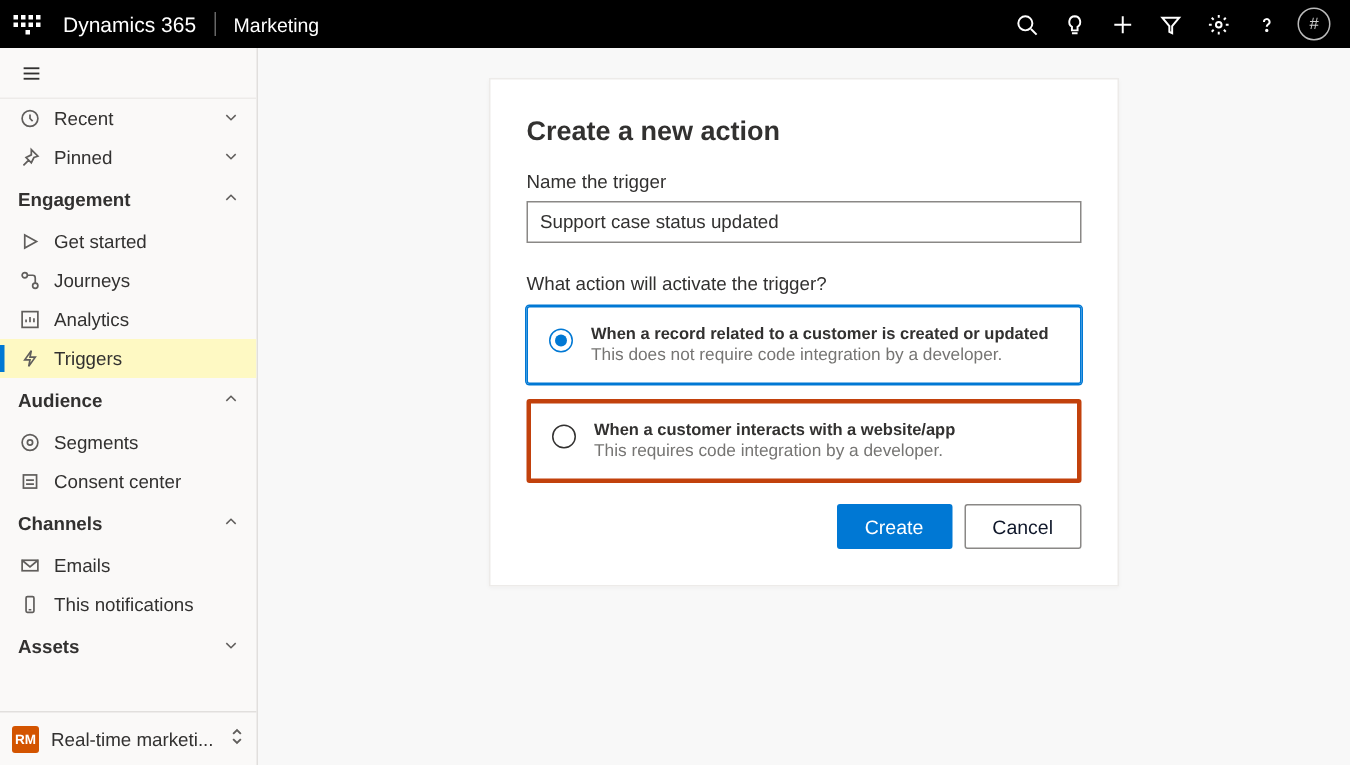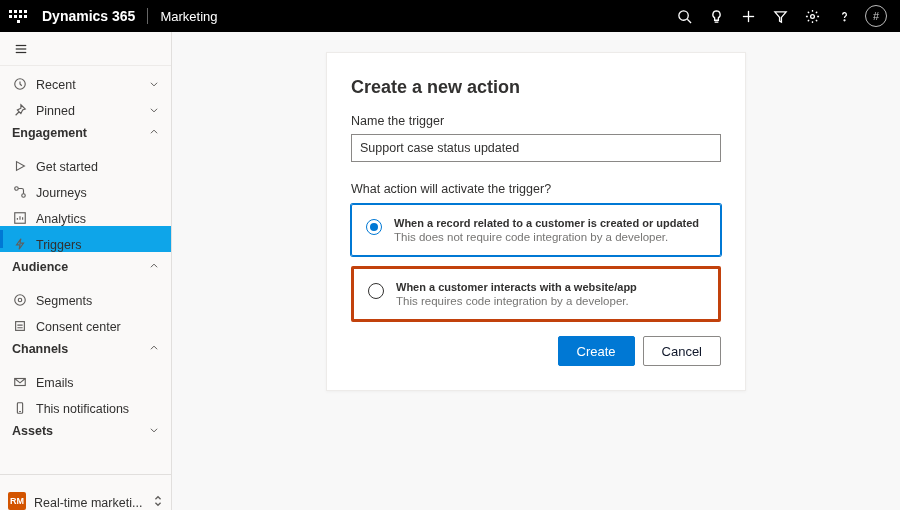--- a/index.html
+++ b/index.html
@@ -1,44 +1,44 @@
 <!DOCTYPE html>
 <html><head>
 <meta charset="utf-8">
 <style>
 *{box-sizing:border-box;margin:0;padding:0;font-family:"Segoe UI",Tahoma,Geneva,sans-serif}
 html,body{width:900px;height:510px;overflow:hidden;background:#fff;color:#323130;font-size:13px}
 
 .top{height:32px;background:#000;color:#fff;display:flex;align-items:center;padding:0 8px}
 .waffle{width:20px;height:20px;display:flex;flex-wrap:wrap;gap:2px;justify-content:center;align-content:center;cursor:pointer}
 .waffle i{width:3px;height:3px;background:#fff;display:block}
-.brand{margin-left:14px;font-weight:700;font-size:14px}
+.brand{margin-left:14px;font-weight:400;font-size:14px}
 .divider{width:1px;height:16px;background:#666;margin:0 12px}
 .module{font-size:13px}
 .top-spacer{flex:1}
 .top-icn{width:32px;height:32px;display:flex;align-items:center;justify-content:center;cursor:pointer}
 .top-icn svg{width:15px;height:15px;stroke:#fff;fill:none;stroke-width:1.4}
 .avatar{width:22px;height:22px;border:1px solid #bbb;border-radius:50%;display:flex;align-items:center;justify-content:center;font-size:11px;color:#ccc}
 
 .body{display:flex;height:478px}
 .side{width:172px;border-right:1px solid #e1dfdd;background:#faf9f8;position:relative;display:flex;flex-direction:column}
 .ham{height:34px;display:flex;align-items:center;padding-left:14px;border-bottom:1px solid #edebe9;cursor:pointer}
 .ham svg{width:14px;height:14px;stroke:#323130;stroke-width:1.4;fill:none}
 .navlist{flex:1;overflow:hidden}
-.navitem{height:26px;display:flex;align-items:flex-end;padding:0 12px;cursor:pointer;font-size:12.5px;position:relative}
+.navitem{height:26px;display:flex;align-items:center;padding:0 12px;cursor:pointer;font-size:12.5px;position:relative}
 .navitem .icn{width:16px;height:16px;display:flex;align-items:center;justify-content:center;margin-right:8px}
 .navitem .icn svg{width:14px;height:14px;stroke:#605e5c;fill:none;stroke-width:1.3}
 .navitem .chev{margin-left:auto}
 .navitem .chev svg{width:10px;height:10px;stroke:#605e5c;fill:none;stroke-width:1.6}
-.navitem.active{background:#0ea5e9}
+.navitem.active{background:#fef9c3}
 .navitem.active::before{content:"";position:absolute;left:0;top:4px;bottom:4px;width:3px;background:#0078d4}
 .sect{height:30px;display:flex;align-items:center;padding:0 12px;font-weight:600;font-size:12.5px;cursor:pointer}
 .sect .chev{margin-left:auto}
 .sect .chev svg{width:10px;height:10px;stroke:#605e5c;fill:none;stroke-width:1.6}
-.app-switch{height:36px;border-top:1px solid #e1dfdd;display:flex;align-items:flex-end;padding:0 8px;cursor:pointer;font-size:12.5px}
+.app-switch{height:36px;border-top:1px solid #e1dfdd;display:flex;align-items:center;padding:0 8px;cursor:pointer;font-size:12.5px}
 .app-badge{width:18px;height:18px;background:#d35400;color:#fff;font-size:9px;font-weight:600;display:flex;align-items:center;justify-content:center;margin-right:8px;border-radius:2px}
 .app-switch .lbl{flex:1;white-space:nowrap;overflow:hidden;text-overflow:ellipsis}
 .app-switch .sw svg{width:10px;height:12px;stroke:#605e5c;fill:none;stroke-width:1.5}
 
 .main{flex:1;background:#f8f8f8;display:flex;justify-content:center;padding-top:20px}
 .card{width:420px;padding:24px;background:#fff;border:1px solid #edebe9;box-shadow:0 1px 3px rgba(0,0,0,.04);height:max-content}
 .card h1{font-size:18px;font-weight:600;margin-bottom:16px}
 .fld-lbl{font-size:12.5px;margin-bottom:6px;display:block}
 .txt{width:100%;height:28px;border:1px solid #8a8886;padding:0 8px;font-size:12.5px;color:#323130;background:#fff}
 .q{font-size:12.5px;margin:20px 0 8px}

